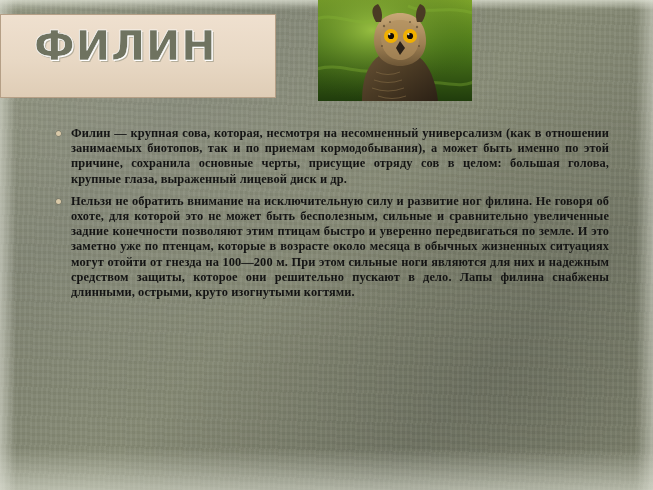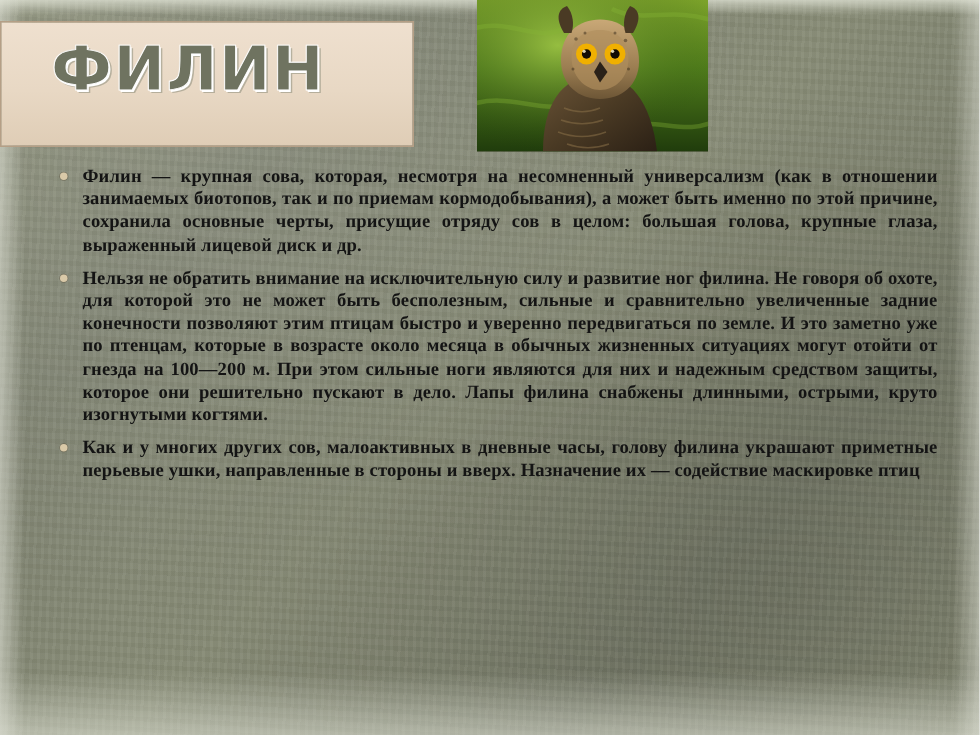--- a/index.html
+++ b/index.html
@@ -104,21 +104,21 @@
   .content {
     position: absolute;
     left: 34px;
     top: 108px;
     right: 26px;
     z-index: 2;
   }
 
   ul.bullets {
     list-style: none;
-    margin: 2px;
+    margin: 18px;
     padding: 0;
   }
   ul.bullets > li {
     position: relative;
     padding-left: 19px;
     margin-bottom: 7px;
     font-family: "Liberation Serif", serif;
     font-size: 12.4px;
     line-height: 15.2px;
     color: #141414;
@@ -220,17 +220,16 @@
       </g>
 
       <rect width="154" height="101" fill="none"></rect>
     </svg>
   </div>
 
   <div class="content">
     <ul class="bullets">
       <li>Филин — крупная сова, которая, несмотря на несомненный универсализм (как в отношении  занимаемых биотопов,  так и по приемам кормодобывания),  а может быть именно по этой причине, сохранила основные черты, присущие отряду сов в целом: большая голова, крупные глаза, выраженный лицевой диск и др.</li>
       <li>Нельзя не обратить внимание на исключительную  силу и развитие ног филина.  Не говоря об охоте, для которой  это не может быть бесполезным, сильные и сравнительно увеличенные  задние конечности  позволяют этим птицам быстро  и уверенно передвигаться по земле.  И это заметно уже по птенцам, которые  в возрасте около  месяца в обычных  жизненных  ситуациях могут отойти  от гнезда на 100—200  м. При этом сильные ноги являются для них и надежным средством защиты, которое  они решительно  пускают в дело.  Лапы филина  снабжены длинными,  острыми,  круто изогнутыми когтями.</li>
-      <li>Как и у многих других сов, малоактивных  в дневные часы, голову  филина украшают приметные  перьевые ушки,  направленные в стороны  и вверх. Назначение их —  содействие маскировке птиц</li>
     </ul>
   </div>
 
 </div>
 
 </body></html>

